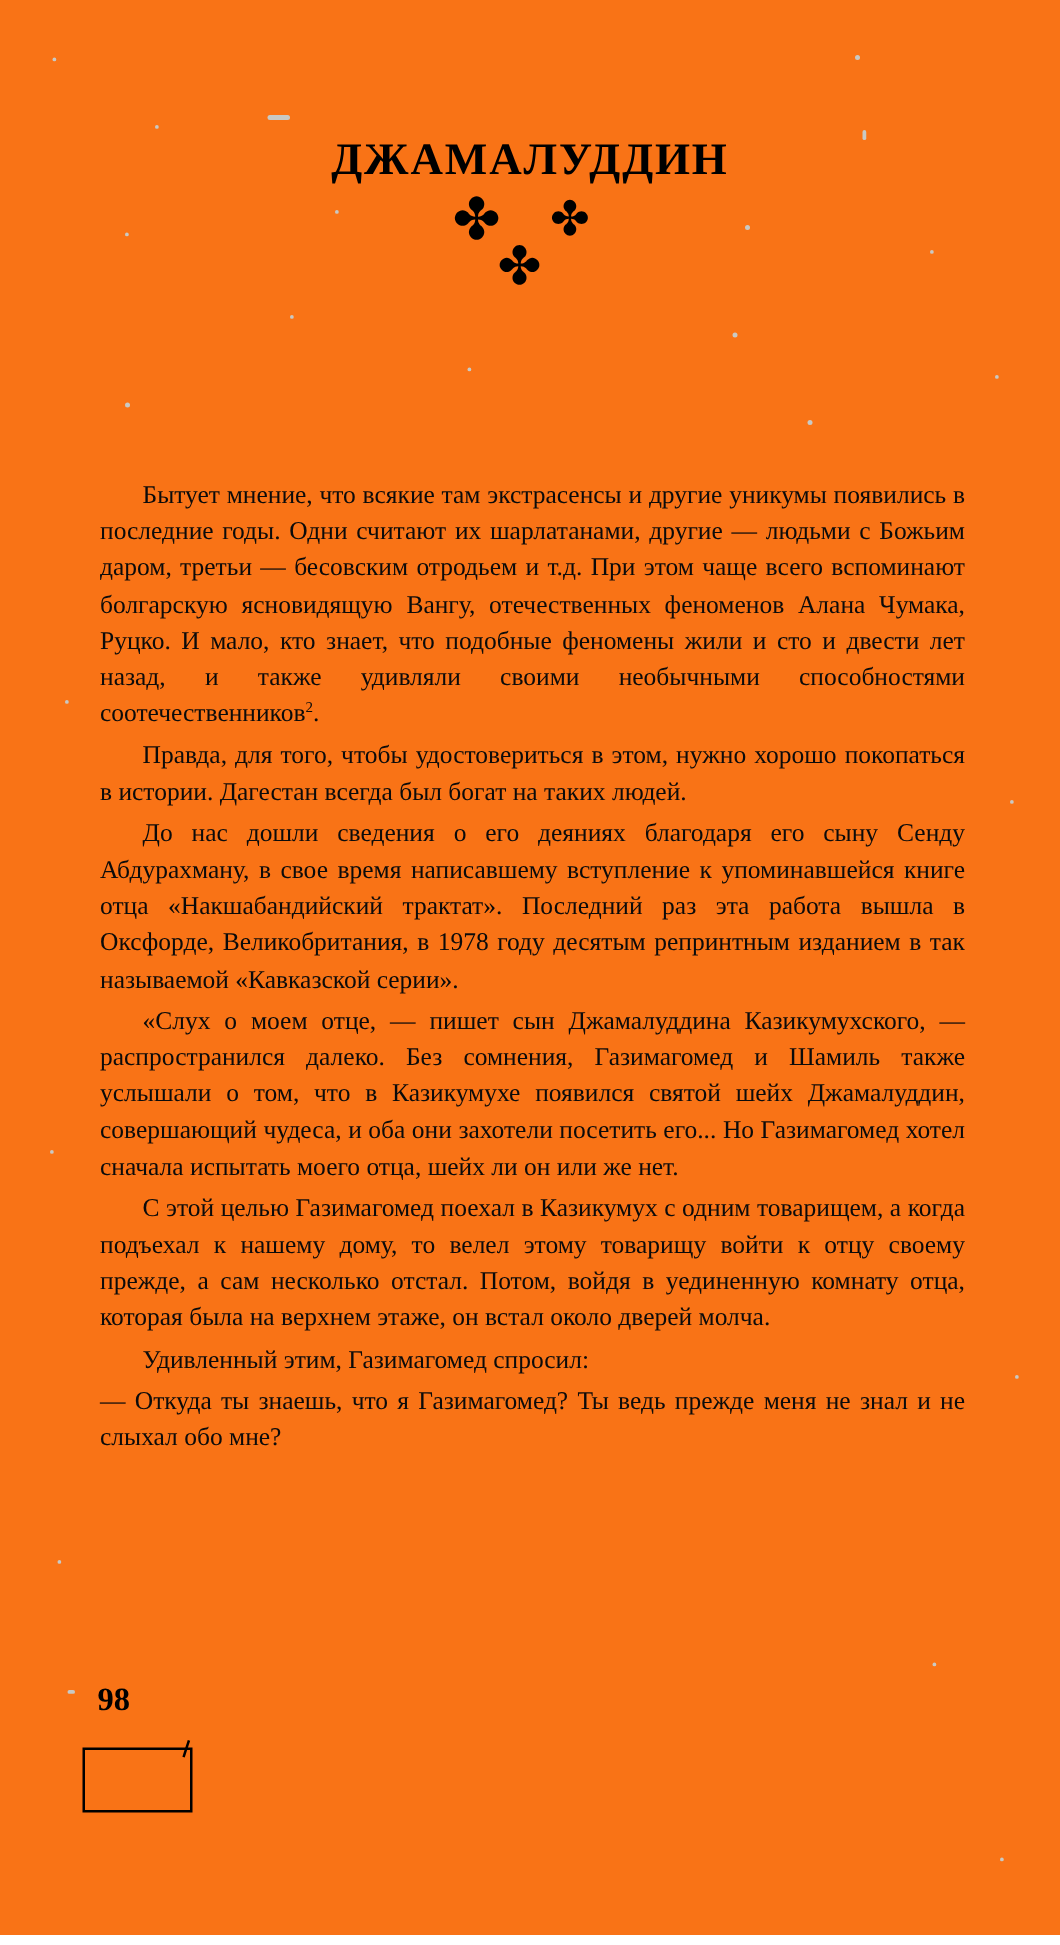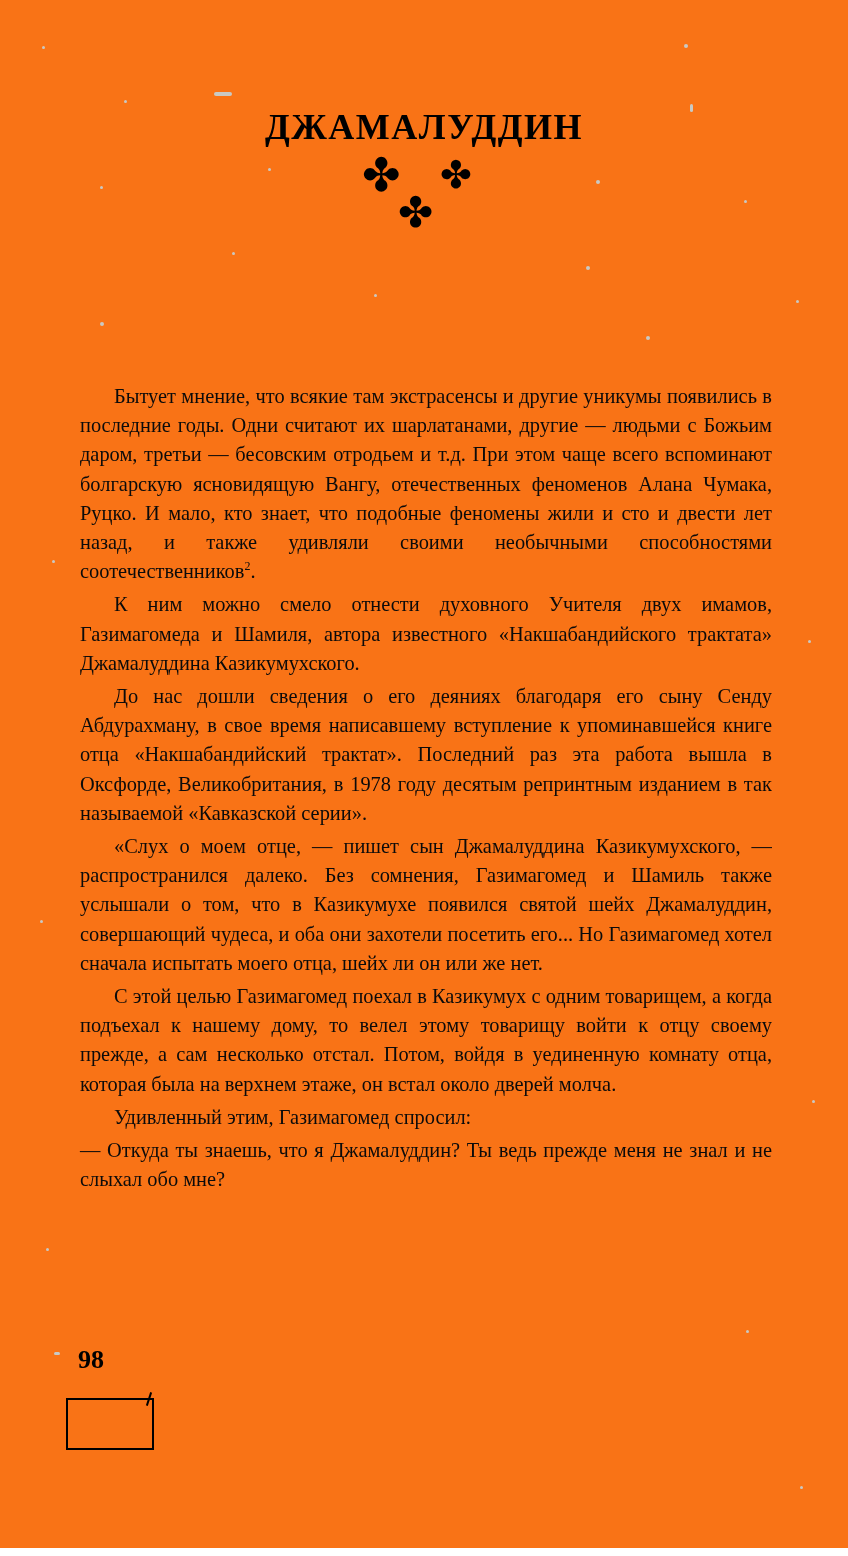--- a/index.html
+++ b/index.html
@@ -146,26 +146,26 @@
   <h1 class="title">ДЖАМАЛУДДИН</h1>
 
   <div class="ornament">
     <span class="star star-a">✤</span>
     <span class="star star-b">✤</span>
     <span class="star star-c">✤</span>
   </div>
 
   <div class="body-text">
     <p><span>Бытует мнение, что всякие там экстрасенсы и другие уникумы появились в последние годы. Одни считают их шарлатанами, другие — людьми с Божьим даром, третьи — бесовским отродьем и т.д. При этом чаще всего вспоминают болгарскую ясновидящую Вангу, отечественных феноменов Алана Чумака, Руцко. И мало, кто знает, что подобные феномены жили и сто и двести лет назад, и также удивляли своими необычными способностями соотечественников</span><sup>2</sup>.</p>
-    <p>К ним можно смело отнести духовного Учителя двух имамов, Газимагомеда и Шамиля, автора известного «Накшабандийского трактата» Джамалуддина Казикумухского.</p>
+    <p>Правда, для того, чтобы удостовериться в этом, нужно хорошо покопаться в истории. Дагестан всегда был богат на таких людей.</p>
     <p>До нас дошли сведения о его деяниях благодаря его сыну Сенду Абдурахману, в свое время написавшему вступление к упоминавшейся книге отца «Накшабандийский трактат». Последний раз эта работа вышла в Оксфорде, Великобритания, в 1978 году десятым репринтным изданием в так называемой «Кавказской серии».</p>
     <p>«Слух о моем отце, — пишет сын Джамалуддина Казикумухского, — распространился далеко. Без сомнения, Газимагомед и Шамиль также услышали о том, что в Казикумухе появился святой шейх Джамалуддин, совершающий чудеса, и оба они захотели посетить его... Но Газимагомед хотел сначала испытать моего отца, шейх ли он или же нет.</p>
     <p>С этой целью Газимагомед поехал в Казикумух с одним товарищем, а когда подъехал к нашему дому, то велел этому товарищу войти к отцу своему прежде, а сам несколько отстал. Потом, войдя в уединенную комнату отца, которая была на верхнем этаже, он встал около дверей молча.</p>
     <p>Удивленный этим, Газимагомед спросил:</p>
-    <p class="noindent">— Откуда ты знаешь, что я Джамалуддин? Ты ведь прежде меня не знал и не слыхал обо мне?</p>
+    <p class="noindent">— Откуда ты знаешь, что я Газимагомед? Ты ведь прежде меня не знал и не слыхал обо мне?</p>
   </div>
 
   <div class="folio"></div>
   <div class="folio-tick"></div>
   <div class="folio-num">98</div>
 
 
 </div>
 
 </body></html>

